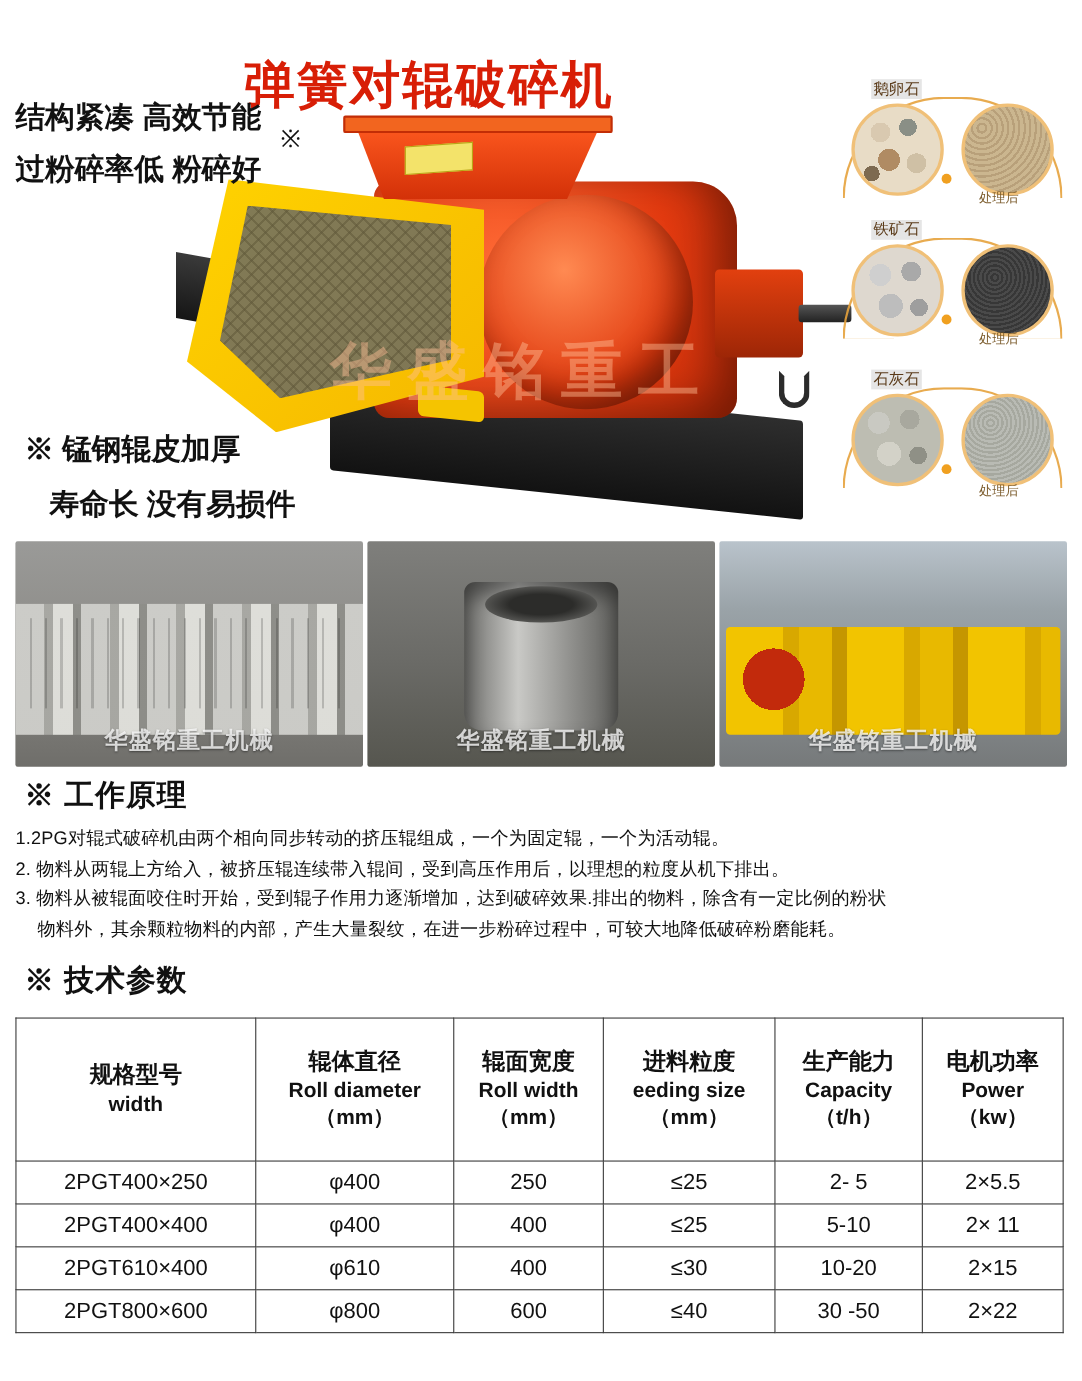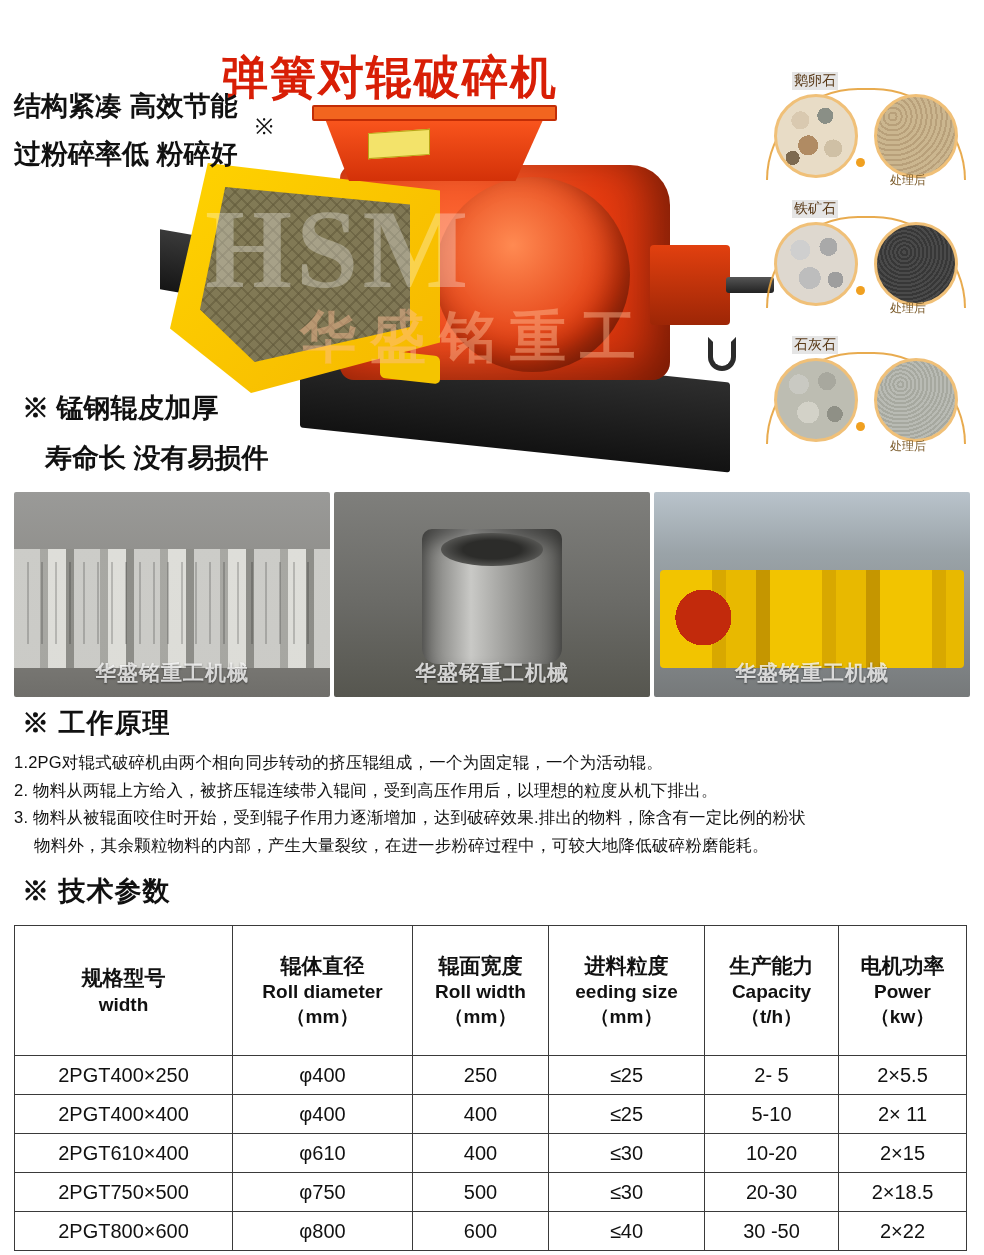--- a/index.html
+++ b/index.html
@@ -440,21 +440,20 @@
     <div class="m-shaft"></div>
     <div class="m-hook"></div>
     <div class="m-guard"></div>
     <div class="m-mesh"></div>
     <div class="m-hopper"></div>
     <div class="m-hopper-lip"></div>
     <div class="m-label"></div>
     <div class="m-wheel"></div>
   </div>
 
-  <div class="wm-hsm">HSM</div>
   <div class="wm-cn">华盛铭重工</div>
 
   <h1 class="hero-title">弹簧对辊破碎机</h1>
   <div class="hero-sub1">结构紧凑 高效节能</div>
   <div class="hero-sub2">过粉碎率低 粉碎好</div>
   <div class="hero-star">※</div>
   <div class="hero-note1">※ 锰钢辊皮加厚</div>
   <div class="hero-note2">寿命长 没有易损件</div>
 
   <div class="mat-group" style="top:64px; right:10px; width:210px; height:120px;">
@@ -568,28 +567,20 @@
       </tr>
       <tr>
         <td>2PGT610×400</td>
         <td>φ610</td>
         <td>400</td>
         <td>≤30</td>
         <td>10-20</td>
         <td>2×15</td>
       </tr>
       <tr>
-        <td>2PGT750×500</td>
-        <td>φ750</td>
-        <td>500</td>
-        <td>≤30</td>
-        <td>20-30</td>
-        <td>2×18.5</td>
-      </tr>
-      <tr>
         <td>2PGT800×600</td>
         <td>φ800</td>
         <td>600</td>
         <td>≤40</td>
         <td>30 -50</td>
         <td>2×22</td>
       </tr>
     </tbody>
   </table>
 </section>

